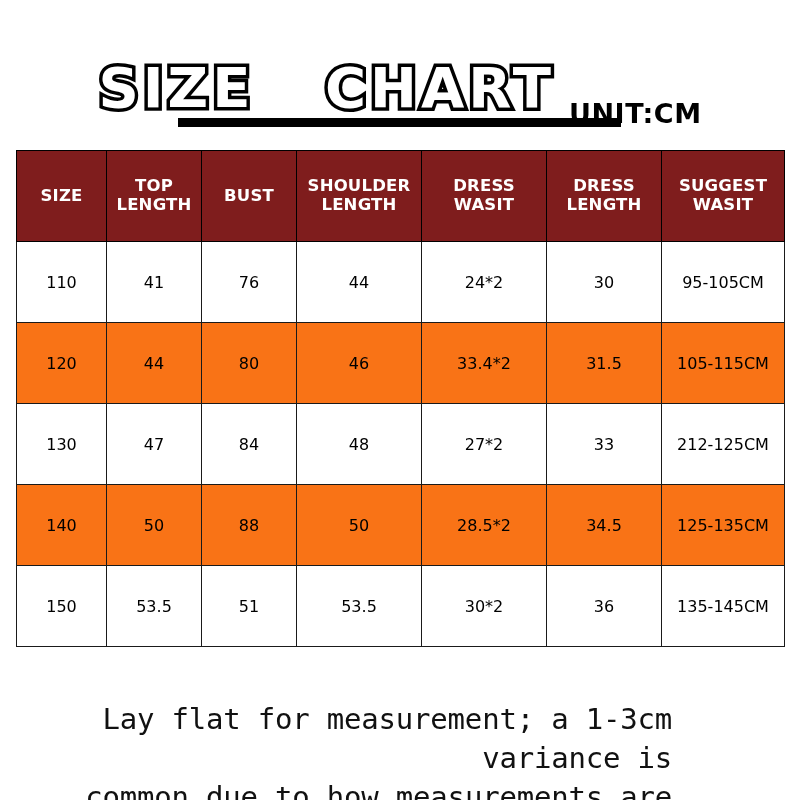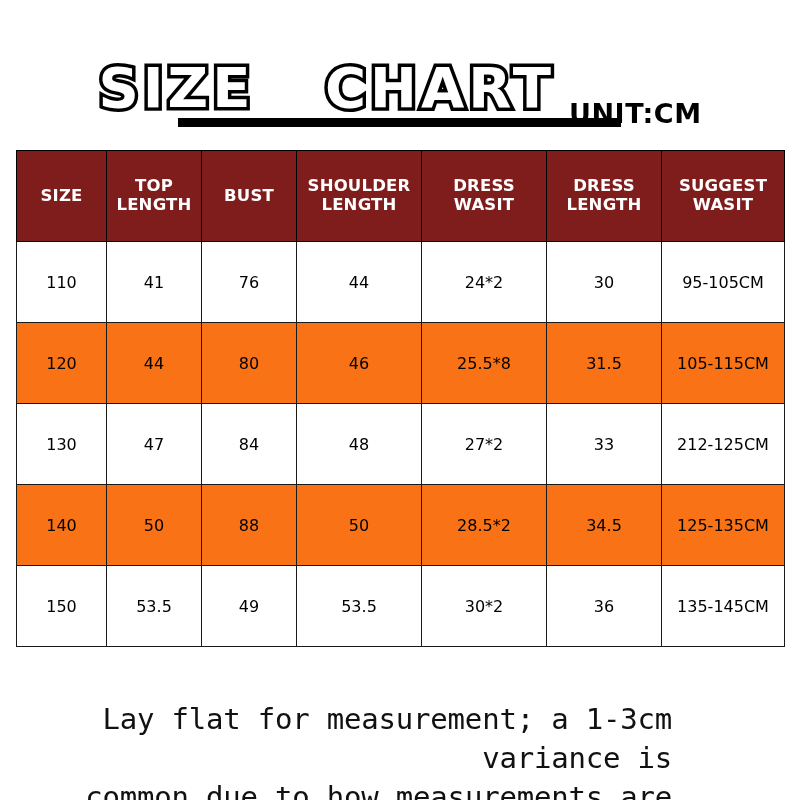--- a/index.html
+++ b/index.html
@@ -196,21 +196,21 @@
           <td>44</td>
           <td>24*2</td>
           <td>30</td>
           <td>95-105CM</td>
         </tr>
         <tr class="alt">
           <td>120</td>
           <td>44</td>
           <td>80</td>
           <td>46</td>
-          <td>25.5*8</td>
+          <td>33.4*2</td>
           <td>31.5</td>
           <td>105-115CM</td>
         </tr>
         <tr>
           <td>130</td>
           <td>47</td>
           <td>84</td>
           <td>48</td>
           <td>27*2</td>
           <td>33</td>
@@ -221,21 +221,21 @@
           <td>50</td>
           <td>88</td>
           <td>50</td>
           <td>28.5*2</td>
           <td>34.5</td>
           <td>125-135CM</td>
         </tr>
         <tr>
           <td>150</td>
           <td>53.5</td>
-          <td>49</td>
+          <td>51</td>
           <td>53.5</td>
           <td>30*2</td>
           <td>36</td>
           <td>135-145CM</td>
         </tr>
       </tbody>
     </table>
   </div>
 
   <div class="footnote">

